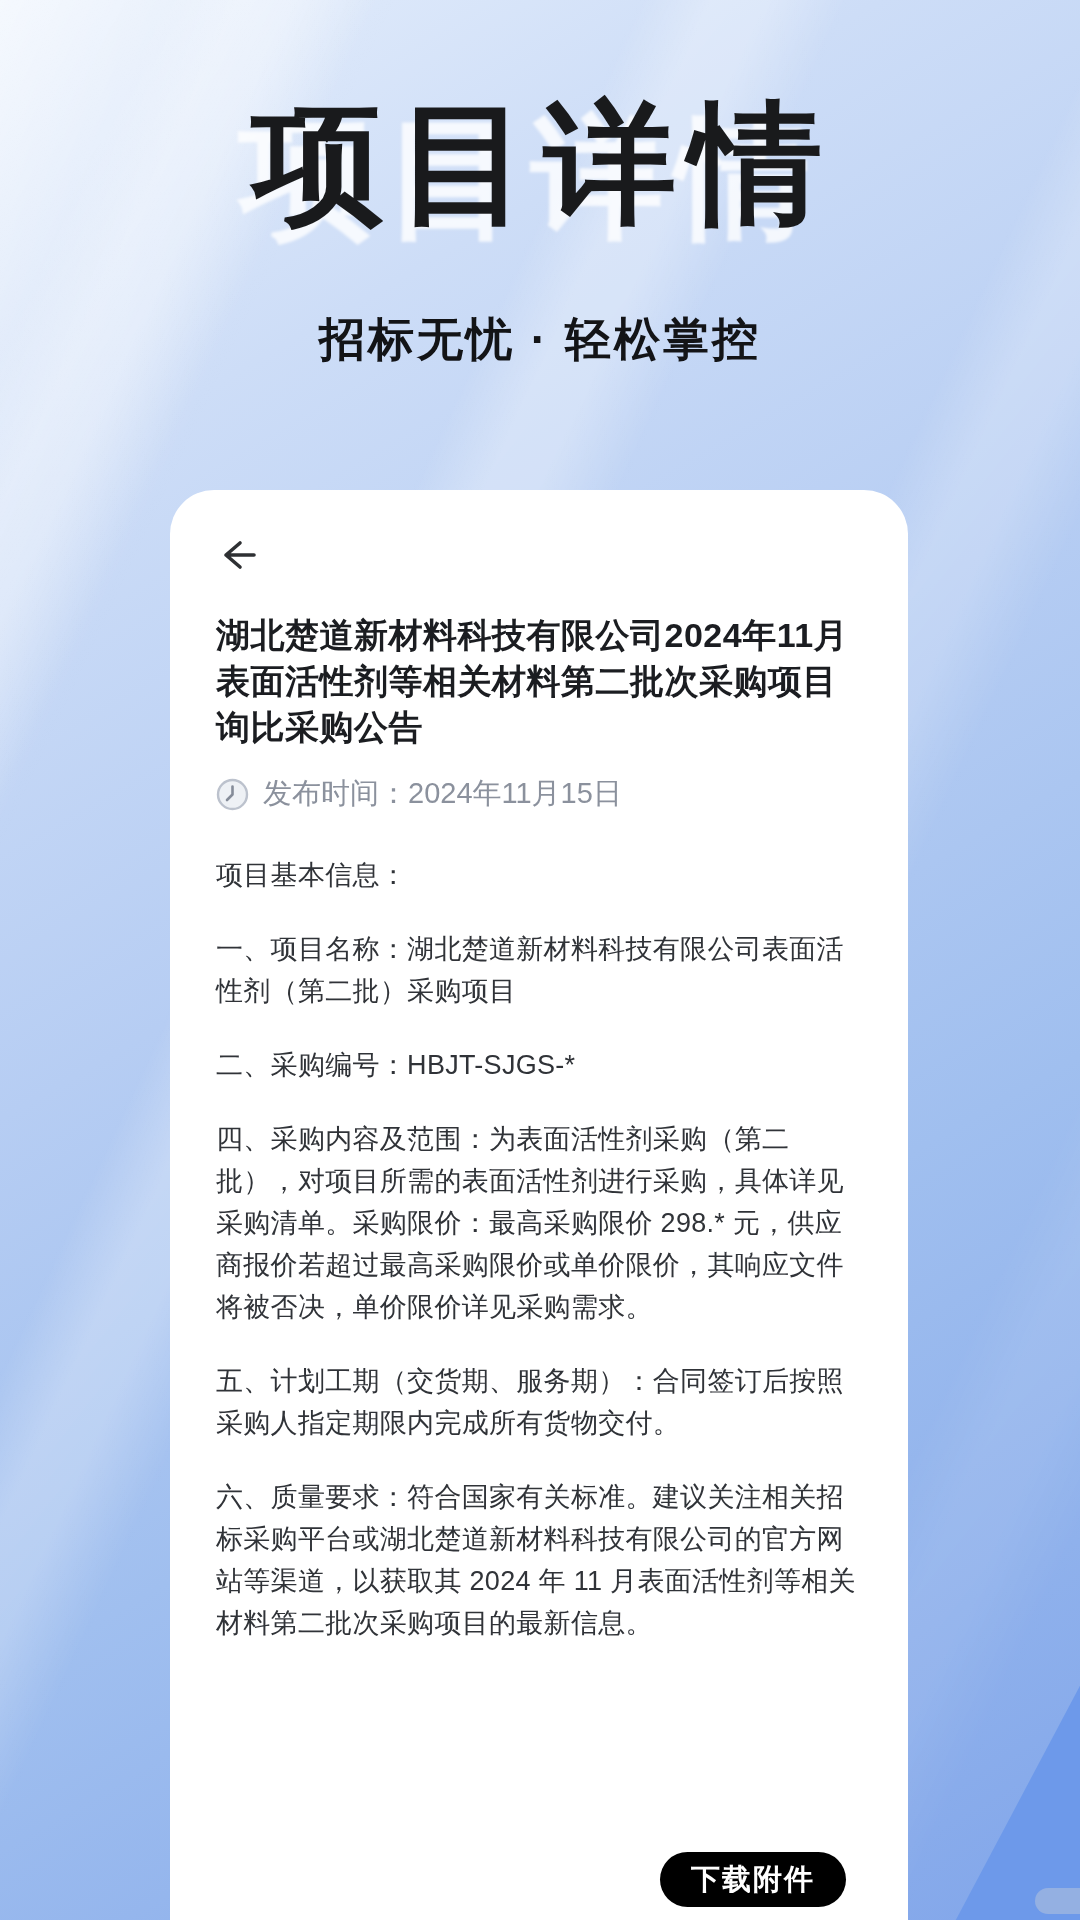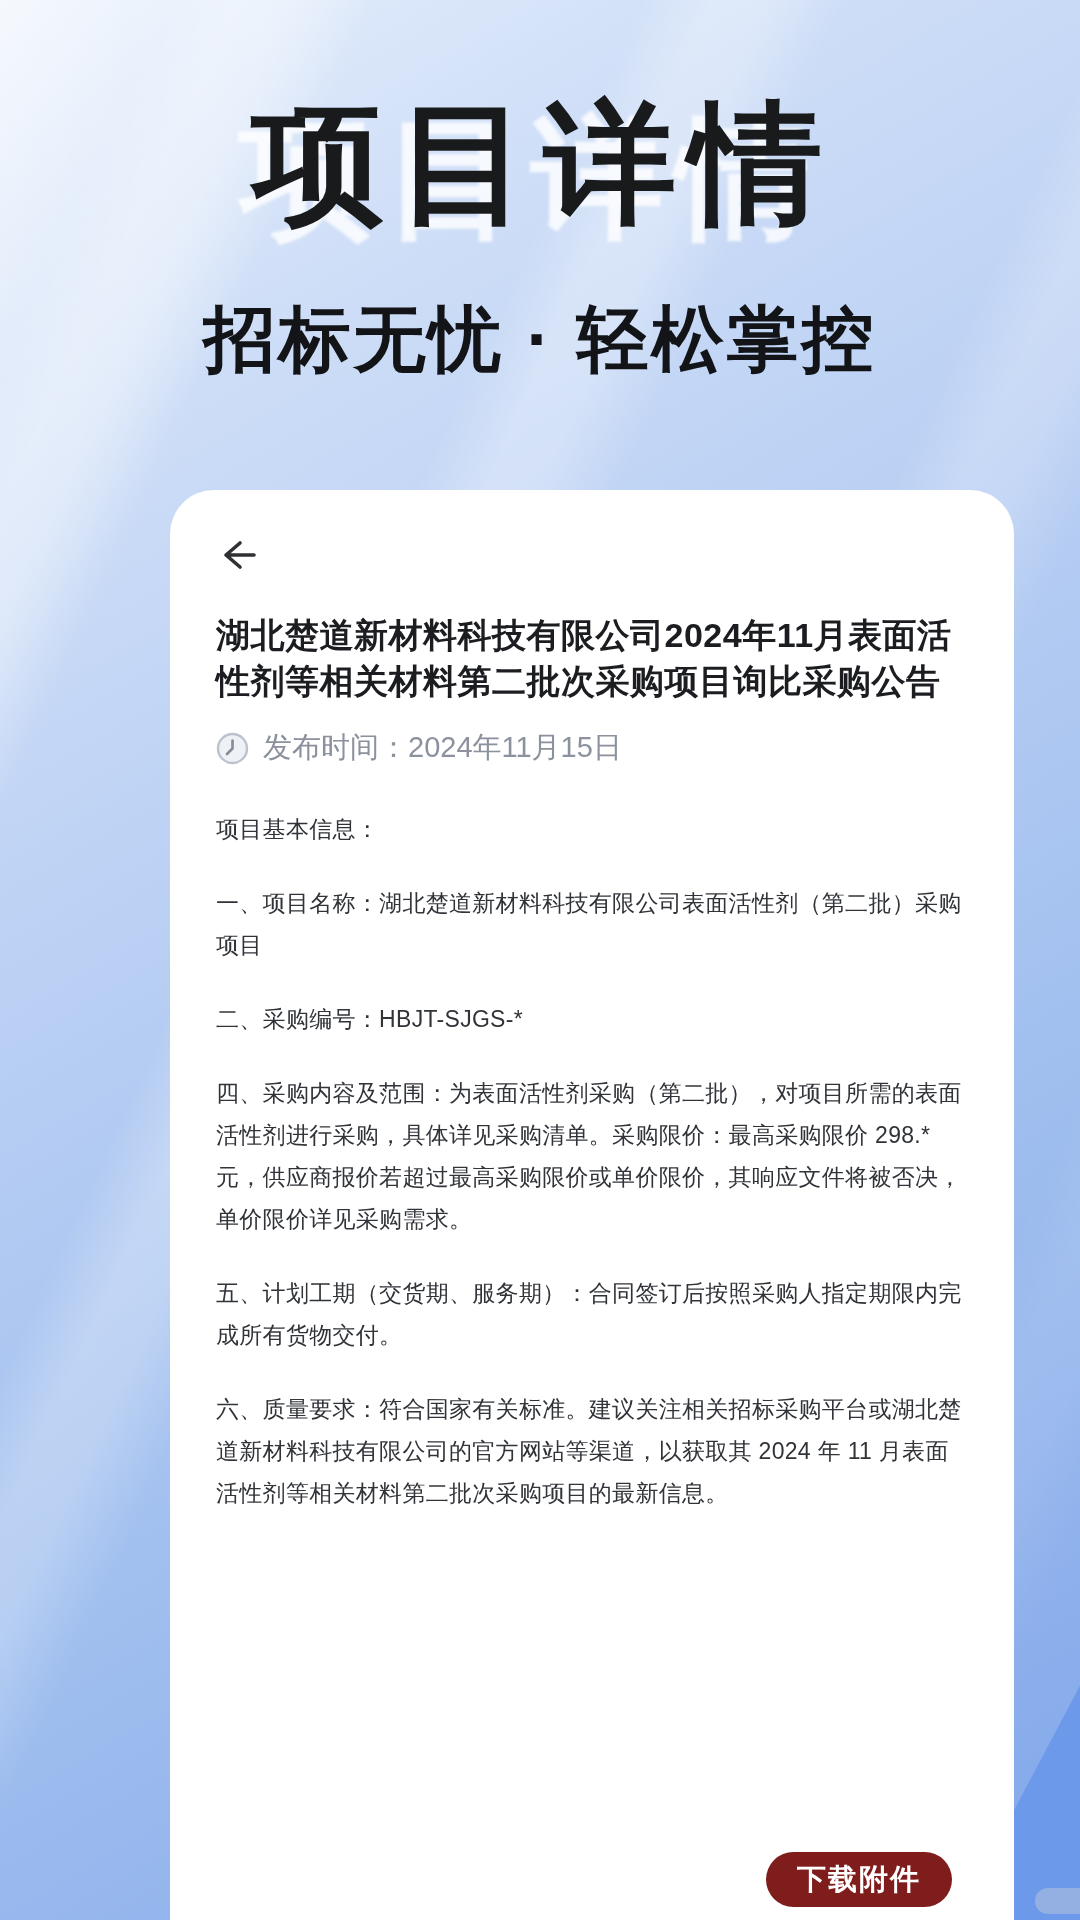--- a/index.html
+++ b/index.html
@@ -32,43 +32,43 @@
   .hero-title{
     margin:0;padding-top:88px;
     font-family:"DejaVu Serif","Liberation Serif",serif;
     font-size:132px;line-height:150px;font-weight:900;letter-spacing:14px;
     color:#191a1c;
     text-shadow:-13px 15px 3px rgba(255,255,255,.8);
     padding-left:8px;
   }
   .hero-sub{
     margin:0;padding-top:66px;
-    font-size:72px;line-height:70px;font-weight:700;letter-spacing:3px;color:#131417;
+    font-size:46px;line-height:70px;font-weight:700;letter-spacing:3px;color:#131417;
   }
   
   .card{
-    position:absolute;left:170px;top:490px;width:844px;height:1430px;
+    position:absolute;left:170px;top:490px;width:738px;height:1430px;
     background:#ffffff;border-radius:44px 44px 0 0;
     box-sizing:border-box;padding:30px 46px 0 46px;
   }
   .back-btn{width:46px;height:46px;margin-top:12px;border:none;background:transparent;
     padding:0;cursor:pointer;display:block;}
   .card-title{
     margin:34px 0 0 0;
     font-size:34px;line-height:46px;font-weight:700;color:#1b1d21;
     letter-spacing:.5px;
   }
   .meta{display:flex;align-items:center;margin-top:24px;color:#8b919d;font-size:29px;}
   .meta .clock{width:33px;height:33px;margin-right:14px;flex:0 0 auto;}
   .body-text{margin-top:40px;color:#303338;}
-  .body-text p{margin:0 0 32px 0;font-size:23px;line-height:42px;letter-spacing:.3px;}
+  .body-text p{margin:0 0 32px 0;font-size:27px;line-height:42px;letter-spacing:.3px;}
   .download-btn{
     position:absolute;right:62px;bottom:13px;
     height:55px;padding:0 31px;border:none;border-radius:28px;
-    background:#7f1d1d;color:#ffffff;font-size:29px;font-weight:700;
+    background:#000000;color:#ffffff;font-size:29px;font-weight:700;
     font-family:"Liberation Sans","DejaVu Sans",sans-serif;
     letter-spacing:2px;cursor:pointer;
   }
 </style>
 </head>
 <body>
 
 <div class="bg"></div>
 <div class="bg-rays"></div>
 <div class="bg-wedge"></div>

